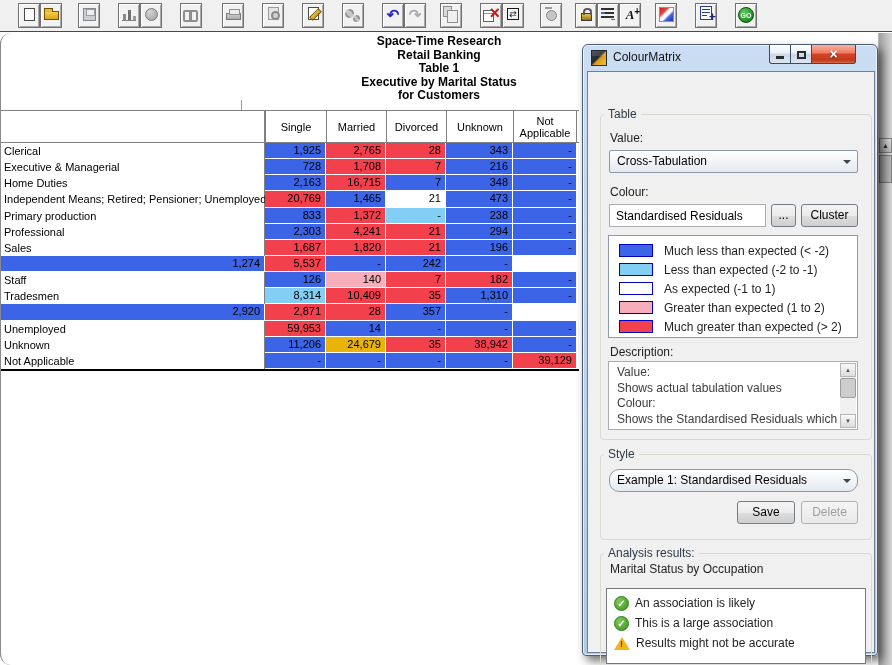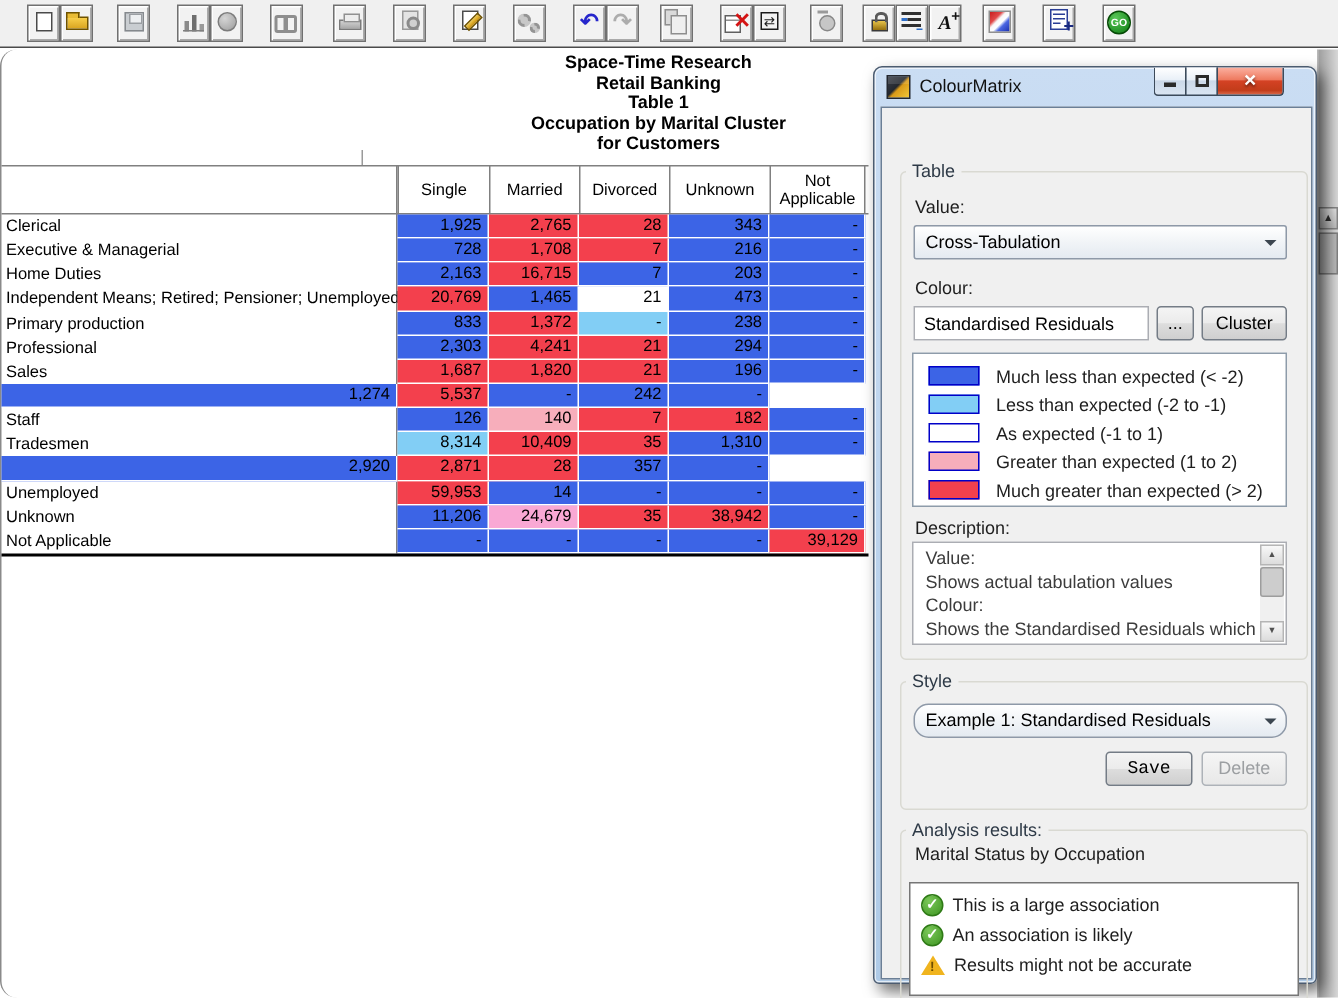--- a/index.html
+++ b/index.html
@@ -109,21 +109,21 @@
   #combo-style{left:21px;top:397px;width:249px;border-radius:10px;}
   .combo-arrow{position:absolute;right:6px;top:9px;width:0;height:0;border-left:4px solid transparent;border-right:4px solid transparent;border-top:4px solid #3c4650;}
   .txt{position:absolute;height:23px;box-sizing:border-box;border:1px solid #abadb3;background:#fff;font-size:12px;
     font-family:"Liberation Sans",sans-serif;padding:0 6px;color:#000;}
   #txt-colour{left:21px;top:132px;width:157px;}
   .w7btn{position:absolute;height:23px;box-sizing:border-box;border:1px solid #747c86;border-radius:3px;
     background:linear-gradient(#f4f4f4,#ebebeb 50%,#dddddd 51%,#cfcfcf);font-size:12px;text-align:center;line-height:21px;color:#000;}
   .w7btn.disabled{color:#9c9fa2;border-color:#adb2b8;background:linear-gradient(#f5f5f5,#e8e8e8);}
   #btn-browse{left:183px;top:132px;width:25px;}
   #btn-cluster{left:213px;top:132px;width:57px;}
-  #btn-save{left:149px;top:429px;width:58px;font-family:Liberation Mono, monospace;}
+  #btn-save{left:149px;top:429px;width:58px;}
   #btn-delete{left:213px;top:429px;width:57px;}
   #legend-box{position:absolute;left:20px;top:163px;width:250px;height:103px;background:#fff;border:1px solid #8e9caa;box-sizing:border-box;padding-top:5px;}
   .leg-row{display:flex;align-items:center;height:19px;}
   .leg-swatch{width:34px;height:13px;margin-left:10px;border:1px solid #0000c8;box-sizing:border-box;flex:0 0 auto;}
   .leg-text{margin-left:11px;font-size:12px;color:#1e1e1e;white-space:nowrap;}
   #desc-box{position:absolute;left:20px;top:289px;width:250px;height:69px;background:#fff;border:1px solid #abadb3;box-sizing:border-box;padding:3px 24px 0 8px;overflow:hidden;}
   .desc-line{font-size:12px;line-height:15.5px;color:#3c3c3c;white-space:nowrap;}
   #desc-sb{position:absolute;right:1px;top:1px;width:16px;height:65px;background:#f0f0f0;}
   .dsb-btn{position:absolute;left:0;width:16px;height:14px;background:linear-gradient(#f8f8f8,#dcdcdc);border:1px solid #b5b5b5;box-sizing:border-box;text-align:center;font-size:6px;color:#505050;line-height:12px;}
   #dsb-up{top:0;} #dsb-up::before{content:"\25B2";}
@@ -210,21 +210,21 @@
       <div class="ti" style="margin-left: 18px;">
         <span class="tico tico-go">GO</span>
       </div>
     </div>
 
   <div id="table-view">
     <div id="titles">
         <div class="title-line">Space-Time Research</div>
         <div class="title-line">Retail Banking</div>
         <div class="title-line">Table 1</div>
-        <div class="title-line">Occupation by Marital Cluster</div>
+        <div class="title-line">Executive by Marital Status</div>
         <div class="title-line">for Customers</div>
       </div>
     <div id="mini-line"></div>
     <div id="hline-top" class="hline"></div>
     <div id="hline-bot" class="hline"></div>
     <div id="thead">
         <div class="hcell"></div>
         <div class="hcell">Single</div>
         <div class="hcell">Married</div>
         <div class="hcell">Divorced</div>
@@ -247,21 +247,21 @@
           <div class="tcell" style="background: rgb(243, 64, 77);">1,708</div>
           <div class="tcell" style="background: rgb(243, 64, 77);">7</div>
           <div class="tcell" style="background: rgb(60, 100, 230);">216</div>
           <div class="tcell" style="background: rgb(60, 100, 230);">-</div>
         </div>
         <div class="trow">
           <div class="rlabel">Home Duties</div>
           <div class="tcell" style="background: rgb(60, 100, 230);">2,163</div>
           <div class="tcell" style="background: rgb(243, 64, 77);">16,715</div>
           <div class="tcell" style="background: rgb(60, 100, 230);">7</div>
-          <div class="tcell" style="background: rgb(60, 100, 230);">203</div>
+          <div class="tcell" style="background: rgb(60, 100, 230);">348</div>
           <div class="tcell" style="background: rgb(60, 100, 230);">-</div>
         </div>
         <div class="trow">
           <div class="rlabel">Independent Means; Retired; Pensioner; Unemployed</div>
           <div class="tcell" style="background: rgb(243, 64, 77);">20,769</div>
           <div class="tcell" style="background: rgb(60, 100, 230);">1,465</div>
           <div class="tcell" style="background: rgb(255, 255, 255);">21</div>
           <div class="tcell" style="background: rgb(60, 100, 230);">473</div>
           <div class="tcell" style="background: rgb(60, 100, 230);">-</div>
         </div>
@@ -323,21 +323,21 @@
           <div class="rlabel">Unemployed</div>
           <div class="tcell" style="background: rgb(243, 64, 77);">59,953</div>
           <div class="tcell" style="background: rgb(60, 100, 230);">14</div>
           <div class="tcell" style="background: rgb(60, 100, 230);">-</div>
           <div class="tcell" style="background: rgb(60, 100, 230);">-</div>
           <div class="tcell" style="background: rgb(60, 100, 230);">-</div>
         </div>
         <div class="trow">
           <div class="rlabel">Unknown</div>
           <div class="tcell" style="background: rgb(60, 100, 230);">11,206</div>
-          <div class="tcell" style="background: #f9a8d4;">24,679</div>
+          <div class="tcell" style="background: #eab308;">24,679</div>
           <div class="tcell" style="background: rgb(243, 64, 77);">35</div>
           <div class="tcell" style="background: rgb(243, 64, 77);">38,942</div>
           <div class="tcell" style="background: rgb(60, 100, 230);">-</div>
         </div>
         <div class="trow">
           <div class="rlabel">Not Applicable</div>
           <div class="tcell" style="background: rgb(60, 100, 230);">-</div>
           <div class="tcell" style="background: rgb(60, 100, 230);">-</div>
           <div class="tcell" style="background: rgb(60, 100, 230);">-</div>
           <div class="tcell" style="background: rgb(60, 100, 230);">-</div>
@@ -422,25 +422,25 @@
       </div>
       <span class="w7btn" id="btn-save">Save</span>
       <span class="w7btn disabled" id="btn-delete">Delete</span>
 
       <span class="grp-label" id="lbl-analysis">Analysis results:</span>
       <div class="grp" id="grp-analysis"></div>
       <span class="dlg-label" id="lbl-subtitle">Marital Status by Occupation</span>
       <div id="an-box">
           <div class="an-row">
             <span class="an-ic check"></span>
-            <span class="an-text">This is a large association</span>
+            <span class="an-text">An association is likely</span>
           </div>
           <div class="an-row">
             <span class="an-ic check"></span>
-            <span class="an-text">An association is likely</span>
+            <span class="an-text">This is a large association</span>
           </div>
           <div class="an-row">
             <span class="an-ic warning"></span>
             <span class="an-text">Results might not be accurate</span>
           </div>
         </div>
     </div>
   </div>
 
 </div>

